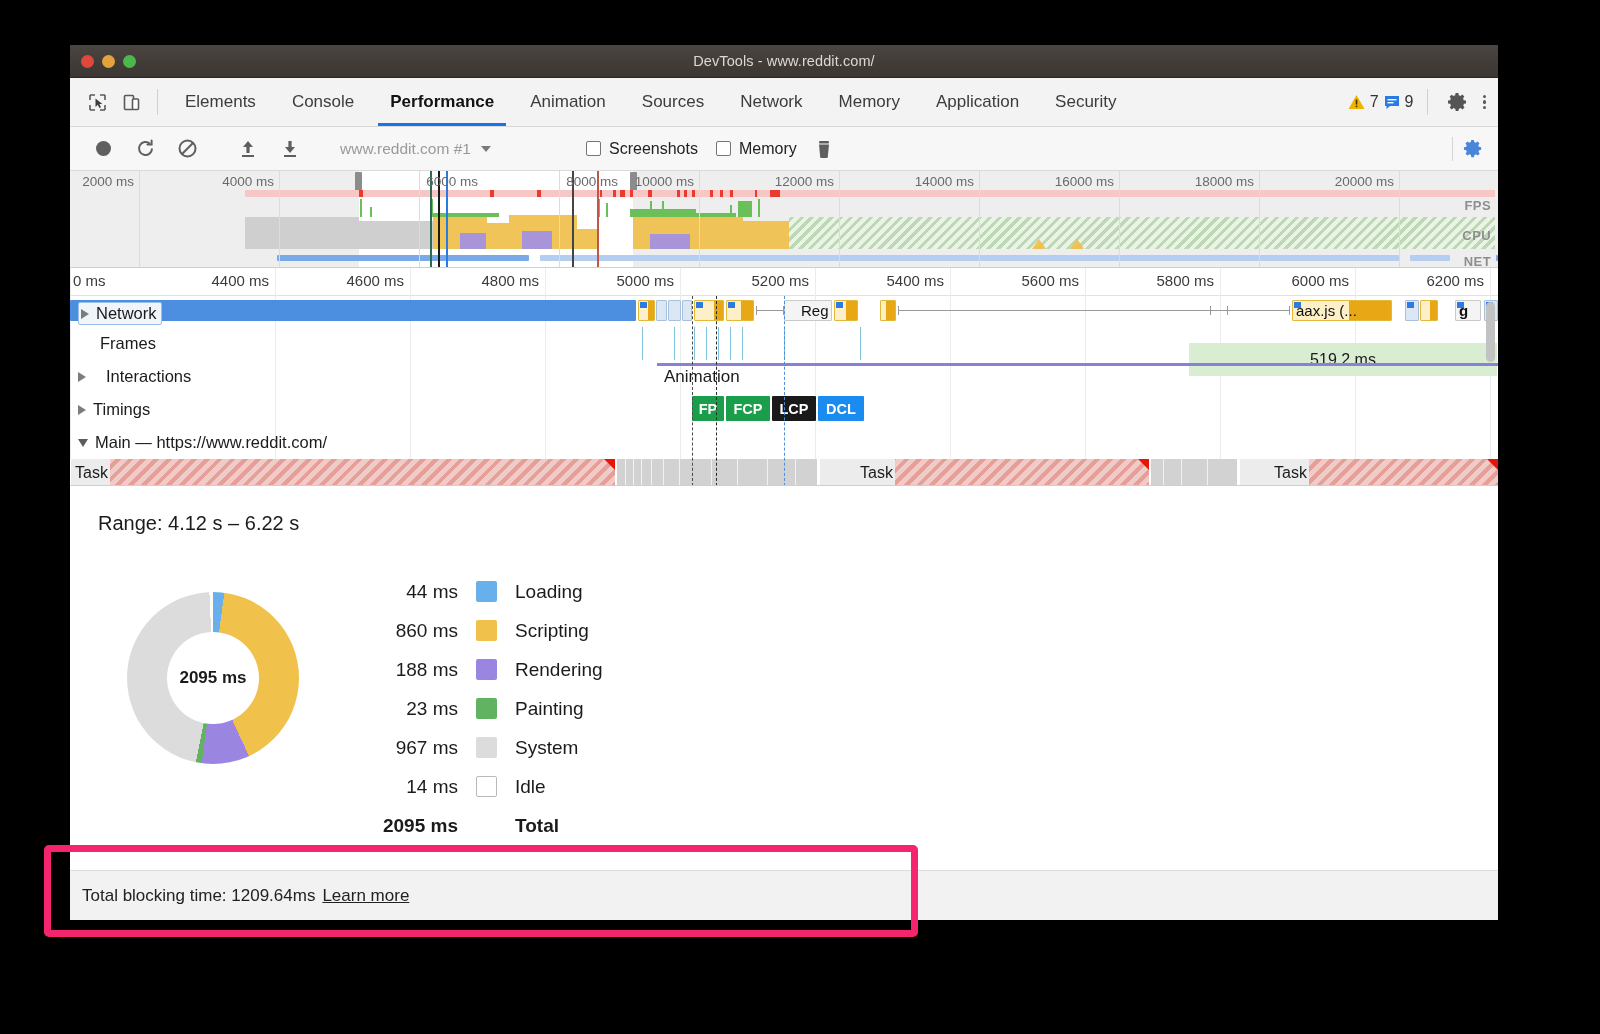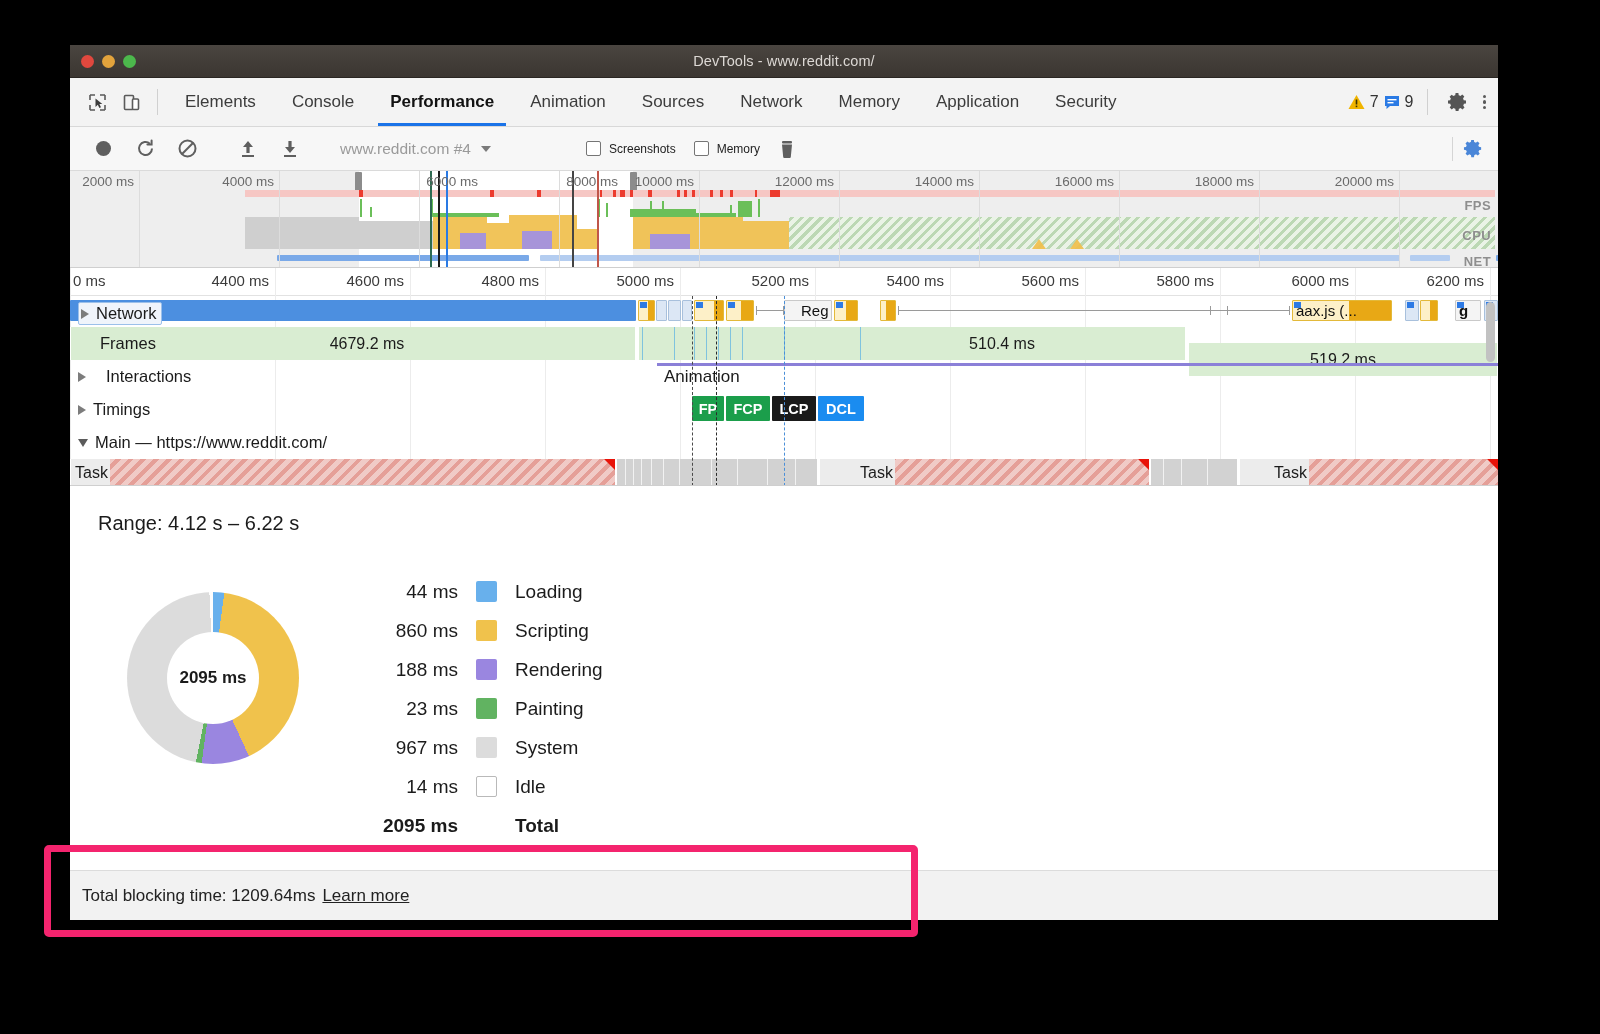--- a/index.html
+++ b/index.html
@@ -74,21 +74,21 @@
   }
   .pbtn { width: 42px; height: 44px; display: flex; align-items:center; justify-content:center; cursor: pointer; }
   .sel {
     display: flex; align-items: center; gap: 10px; margin-left: 10px;
     min-width: 228px; cursor: pointer;
   }
   .sel .txt { font-size: 15.5px; color: #9a9a9a; }
   .caret { width: 0; height: 0; border-left: 5px solid transparent; border-right: 5px solid transparent; border-top: 6px solid #7b7b7b; }
   .chk { display: flex; align-items: center; gap: 8px; margin-left: 18px; cursor: pointer; }
   .cbox { width: 15px; height: 15px; border: 1.5px solid #757575; border-radius: 2px; background: #fff; }
-  .chk .lbl { font-size: 12px; color: #222; }
+  .chk .lbl { font-size: 16px; color: #222; }
   .trash { margin-left: 18px; cursor: pointer; display: flex; align-items: center; }
   .pbspacer { flex: 1; }
   .rgear { padding: 0 14px 0 10px; border-left: 1px solid #d5d5d5; height: 24px; display:flex; align-items:center; cursor:pointer; }
 
   
   .overview { position: relative; height: 97px; background: #eeeeee; border-bottom: 1px solid #cfcfcf; overflow: hidden; }
   .ov-tick { position: absolute; top: 0; height: 97px; border-left: 1px solid #dcdcdc; }
   .ov-tick span { position: absolute; right: 6px; top: 3px; font-size: 13.5px; color: #6a6a6a; white-space: nowrap; }
   .ov-side { position: absolute; right: 7px; font-size: 13px; color: #8e8e8e; font-weight: 600; letter-spacing: .4px; }
   .ov-win { position: absolute; top: 0; bottom: 0; background: #fff; }
@@ -317,21 +317,21 @@
       </div>
       <div class="pbtn">
         <svg width="20" height="20" viewBox="0 0 20 20">
           <path d="M10 14 L5 8 H8.4 V2 H11.6 V8 H15 Z" fill="#5f5f5f"></path>
           <rect x="4" y="16" width="12" height="2" fill="#5f5f5f"></rect>
         </svg>
       </div>
       <div class="divider-v"></div>
 
       <div class="sel">
-        <span class="txt">www.reddit.com #4</span>
+        <span class="txt">www.reddit.com #1</span>
         <span class="caret"></span>
       </div>
 
       <label class="chk">
         <span class="cbox"></span>
         <span class="lbl">Screenshots</span>
       </label>
       <label class="chk">
         <span class="cbox"></span>
         <span class="lbl">Memory</span>
@@ -542,26 +542,20 @@
             <span class="hdr"></span>
           </div>
 
         <div class="tlabel" style="top:6px; background:#f0f4fb; border:1px solid #9cc0ea; padding:1px 4px 1px 2px; border-radius:2px;">
           <span class="tri"></span>
           <span>Network</span>
         </div>
       </div>
 
       <div class="trackrow" style="height:33px;">
-        <div class="framebar" style="left:0px; top:0; width:566px;">
-          <span style="margin-left:28px;">4679.2 ms</span>
-        </div>
-        <div class="framebar" style="left:568px; top:0; width:548px;">
-          <span style="margin-left:180px;">510.4 ms</span>
-        </div>
         <div class="framebar" style="left:1118px; top:16px; width:310px;">
           <span>519.2 ms</span>
         </div>
         <div class="frametick" style="left:572px;"></div>
         <div class="frametick" style="left:604px;"></div>
         <div class="frametick" style="left:624px;"></div>
         <div class="frametick" style="left:636px;"></div>
         <div class="frametick" style="left:648px;"></div>
         <div class="frametick" style="left:660px;"></div>
         <div class="frametick" style="left:672px;"></div>

